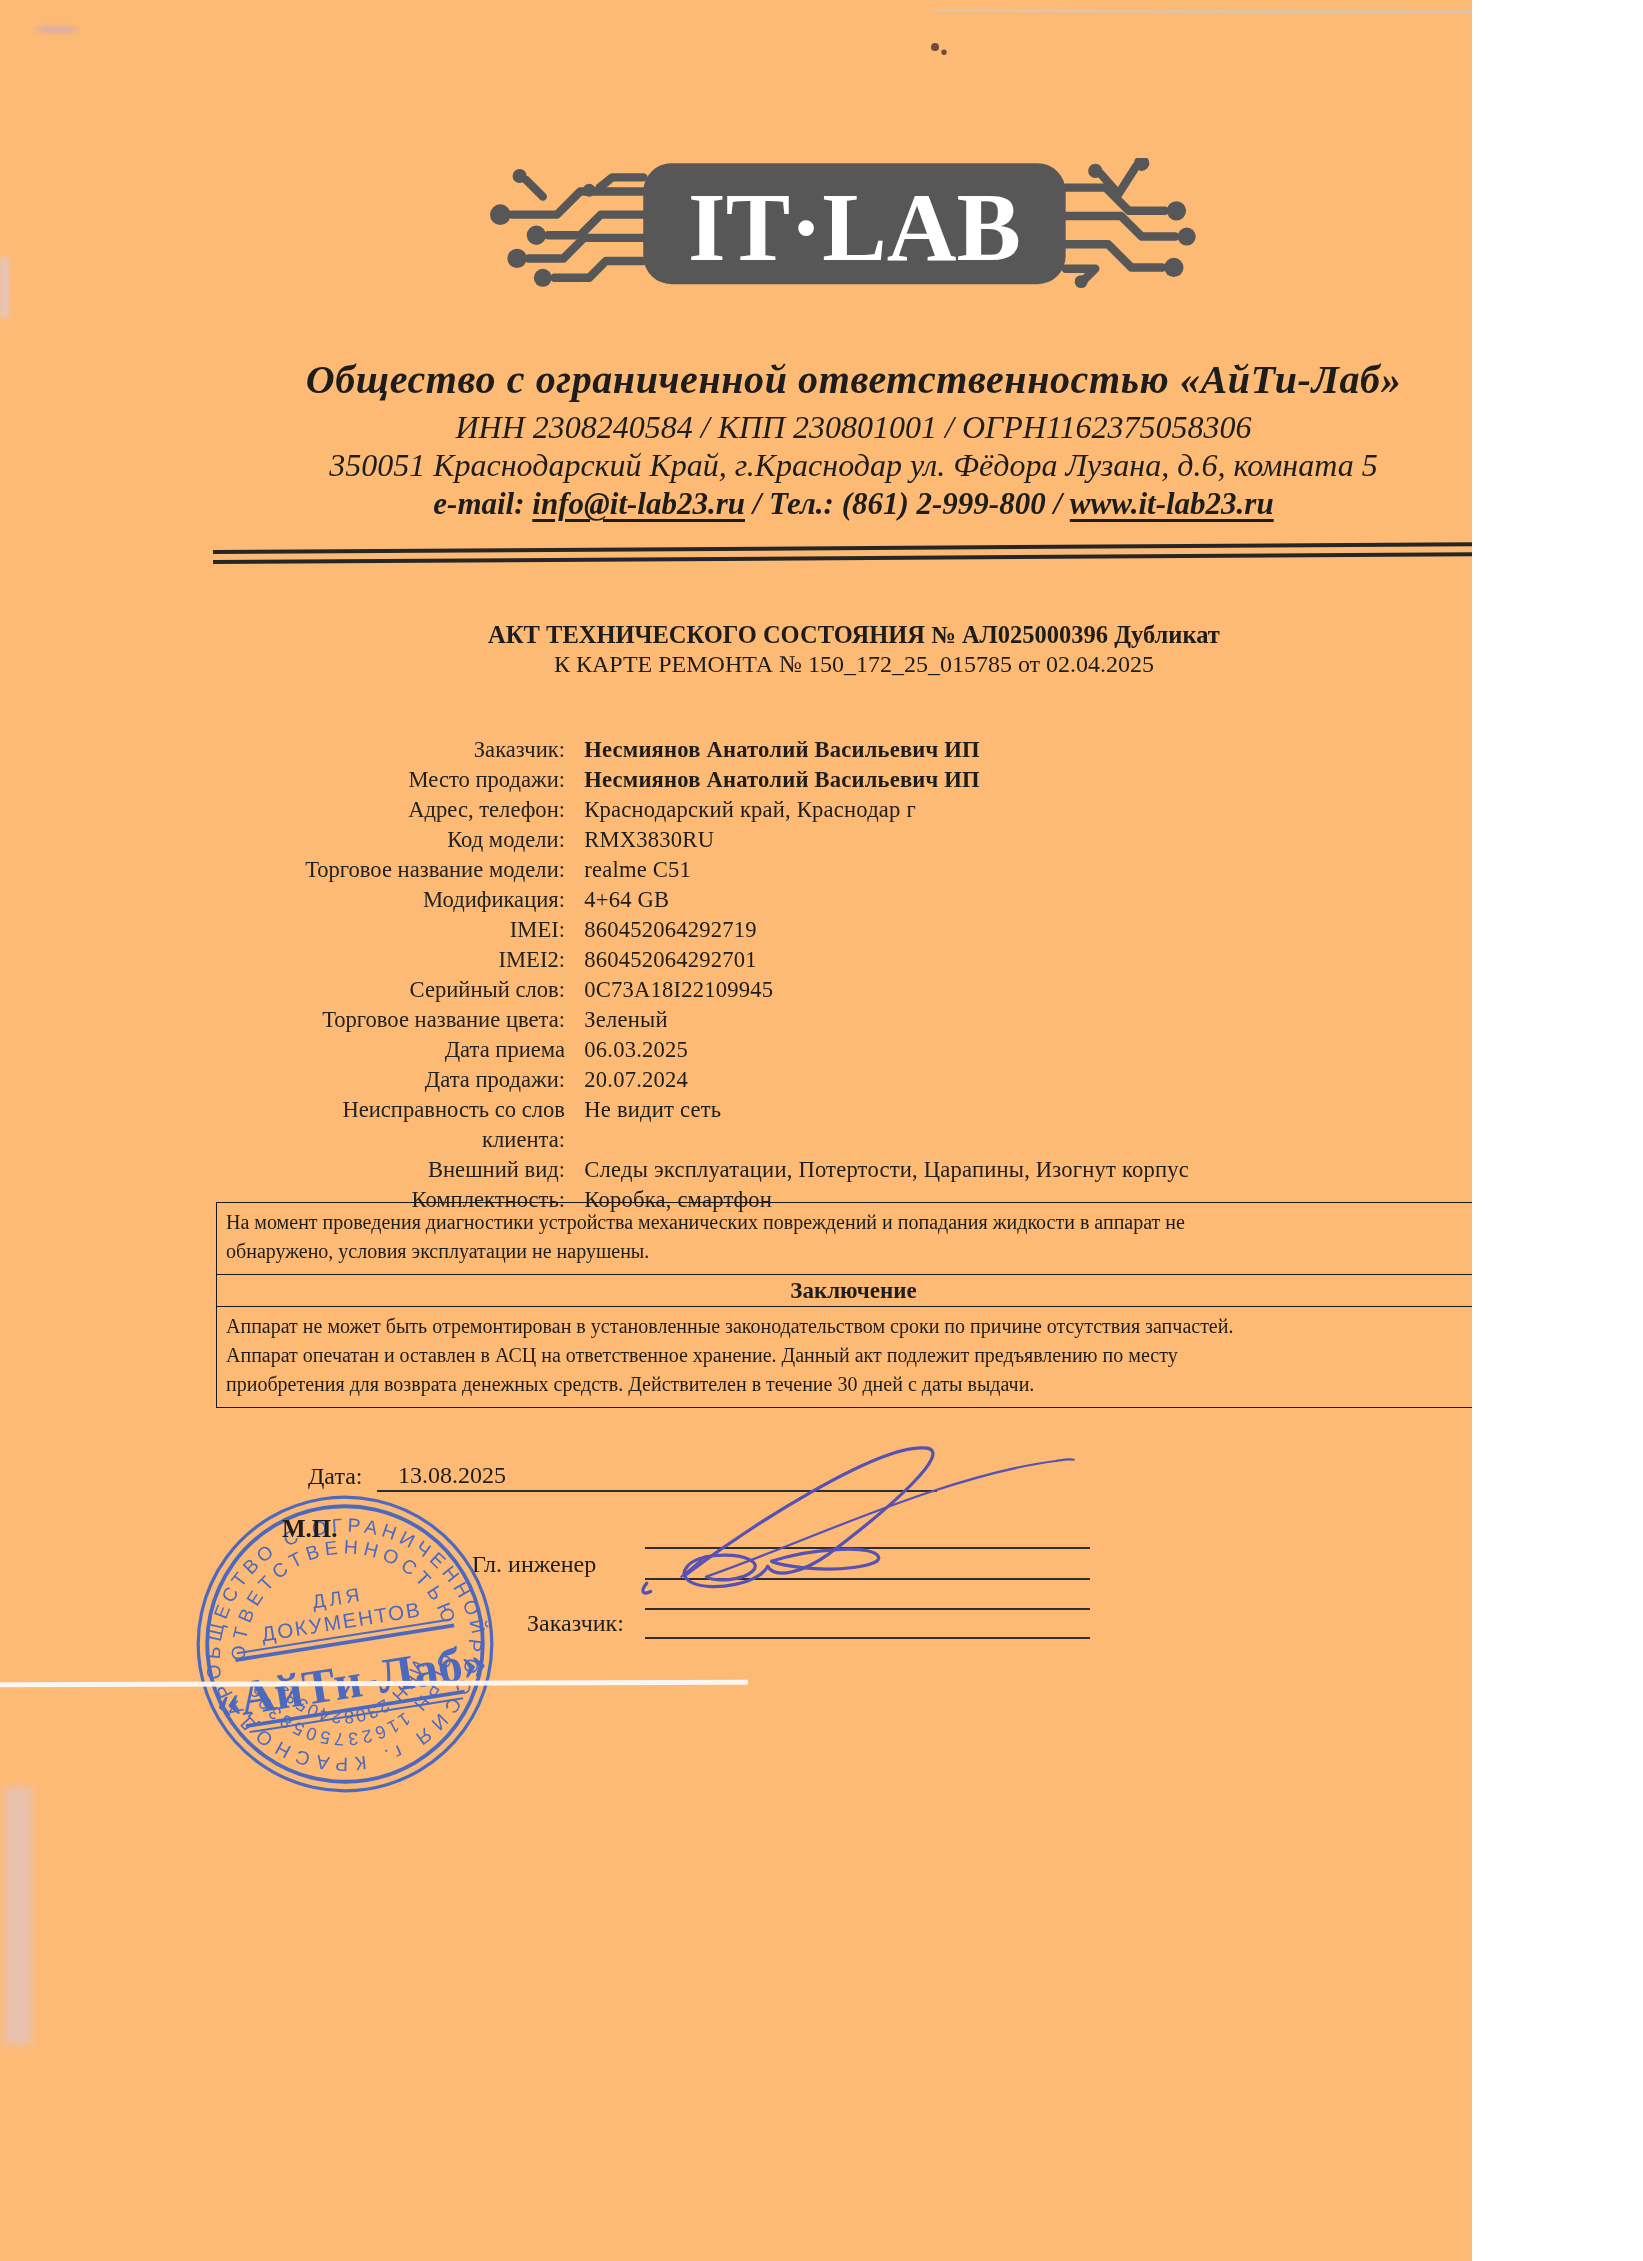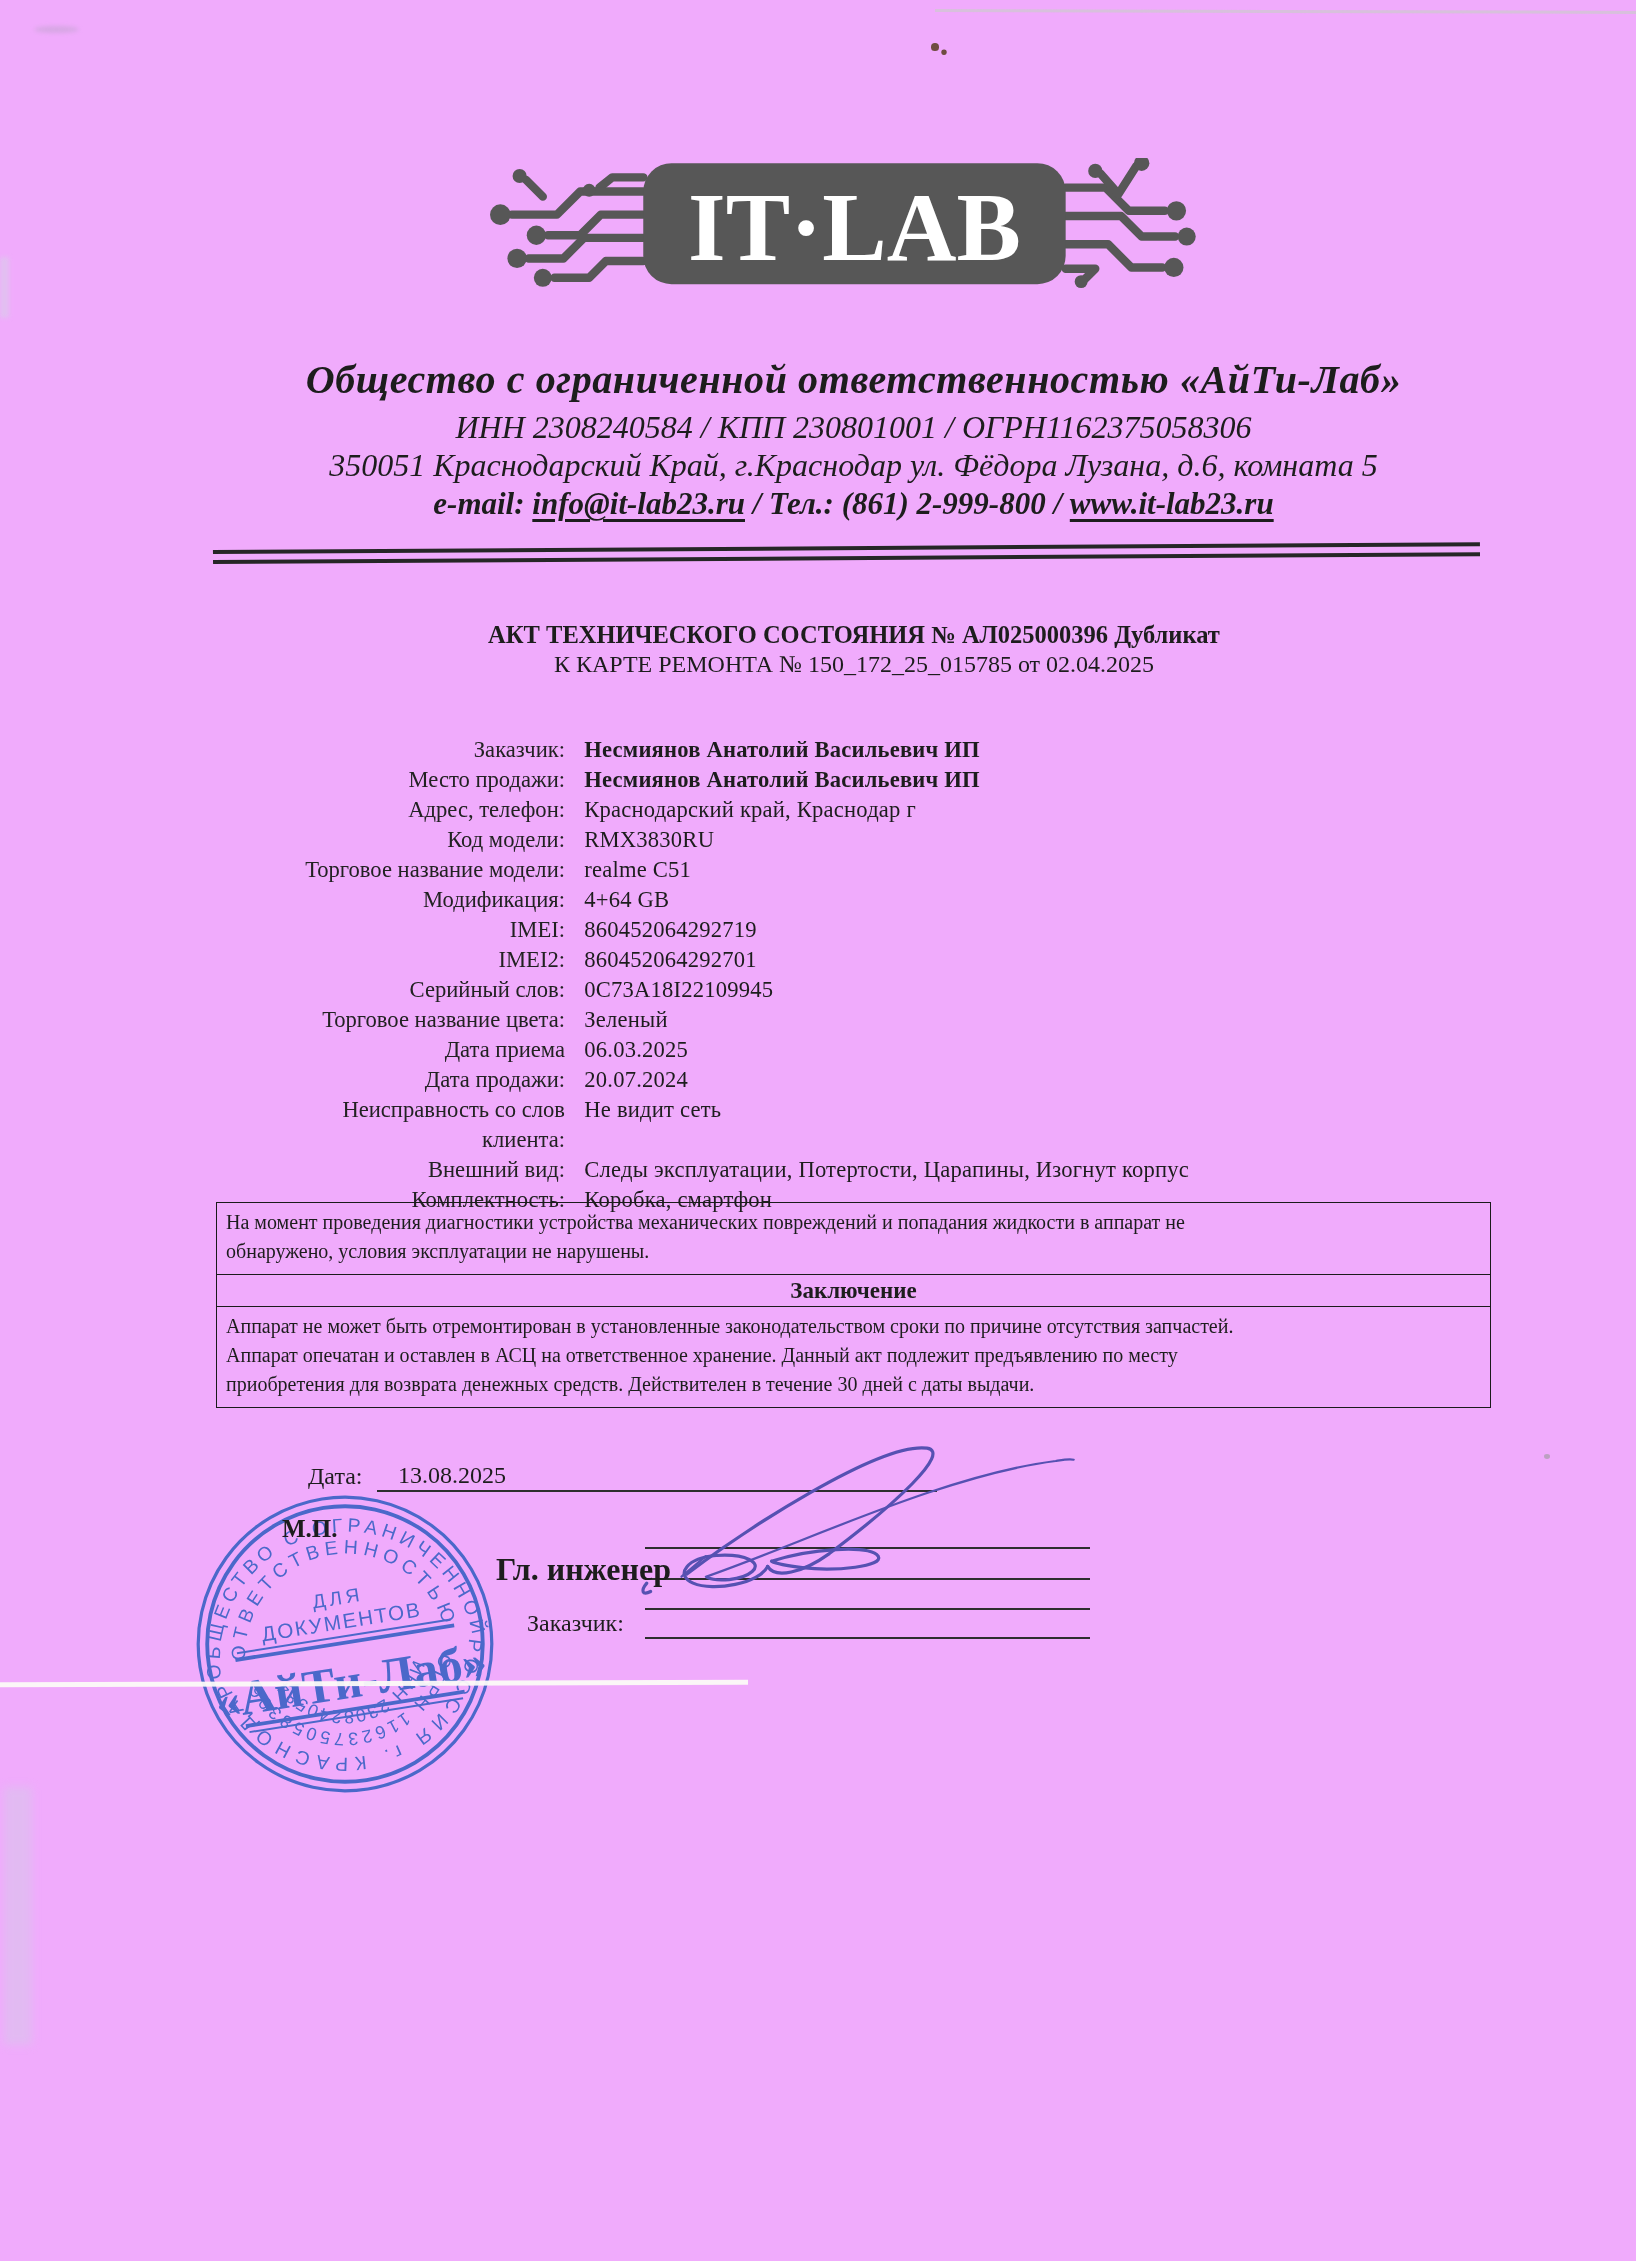--- a/index.html
+++ b/index.html
@@ -1,17 +1,17 @@
 <!DOCTYPE html>
 <html style="font-size:10.3px"><head>
 <meta charset="utf-8">
 <style>
   html,body{margin:0;padding:0;}
   body{font-family:"Liberation Serif",serif;}
-  .page{position:relative;width:1600px;height:2261px;background:#f0abfc;overflow:hidden;color:#1d1d1d;padding-left:36px;}
+  .page{position:relative;width:1472px;height:2261px;background:#fdba74;overflow:hidden;color:#1d1d1d;}
 
   
   .logo{position:absolute;left:451px;top:158px;width:767px;height:132px;}
 
   
   .hline{position:absolute;left:209px;width:1289px;text-align:center;font-style:italic;white-space:nowrap;}
   .h-name{top:356px;font-size:40px;font-weight:bold;letter-spacing:0.6px;}
   .h-ids{top:409px;font-size:32px;}
   .h-addr{top:447px;font-size:32px;}
   .h-contact{top:486px;font-size:31px;font-weight:bold;}
@@ -37,21 +37,21 @@
   .sec-h{font-weight:bold;font-size:23px;text-align:center;padding:3.2px 0 1.9px;border-bottom:1.9px solid #1b1b1b;}
   .sec-b{font-size:20px;line-height:29px;padding:5.2px 9px 7.7px;white-space:pre-line;border-bottom:1.9px solid #1b1b1b;}
   .sec:last-child .sec-b{border-bottom:none;}
 
   
   .abs{position:absolute;white-space:nowrap;}
   .f-date-label{left:308px;top:1463px;font-size:24px;}
   .f-date-value{left:398px;top:1462px;font-size:24px;}
   .f-date-line{left:377px;top:1490px;width:560px;border-top:2.6px solid #2e2e2e;height:0;}
   .f-mp{left:282px;top:1515px;font-size:25px;font-weight:bold;z-index:3;}
-  .f-eng{left:496px;top:1551px;font-size:32px;z-index:1;font-weight:bold;}
+  .f-eng{left:472px;top:1551px;font-size:24px;z-index:1;}
   .f-cust{left:527px;top:1610px;font-size:24px;z-index:1;}
   .sigline{position:absolute;left:645px;width:445px;height:0;border-top:2.6px solid #2e2e2e;}
   .sl1{top:1547px;} .sl2{top:1578px;} .sl3{top:1608px;} .sl4{top:1637px;}
 
   .stamp{position:absolute;left:195px;top:1494px;width:300px;height:300px;transform:rotate(-9deg);z-index:2;opacity:.92;}
   .signature{position:absolute;left:609px;top:1434px;width:496px;height:180px;z-index:4;}
 
   
   .art{position:absolute;pointer-events:none;}
   .a-streak-top{left:935px;top:10.3px;width:709px;height:3.2px;background:#cbcbcb;opacity:.65;transform:rotate(.15deg);z-index:6;}

